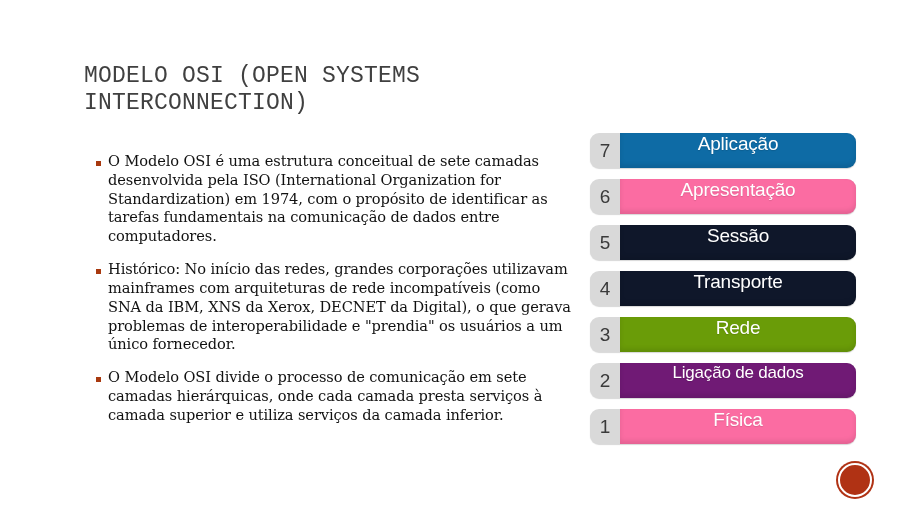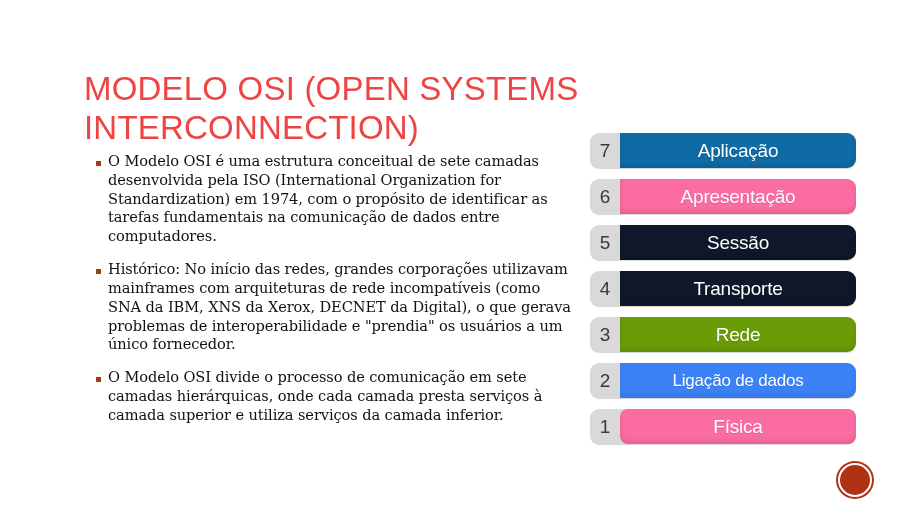--- a/index.html
+++ b/index.html
@@ -22,26 +22,26 @@
     height: 506px;
     background: #ffffff;
   }
 
   
   #slide-title {
     position: absolute;
     left: 84px;
     top: 48px;
     width: 560px;
-    font-family: Liberation Sans, sans-serif;
-    font-size: 33px;
+    font-family: Liberation Mono, monospace;
+    font-size: 23px;
     line-height: 1.17;
     font-weight: 400;
     letter-spacing: 0.2px;
-    color: #ef4444;
+    color: #404040;
     text-transform: uppercase;
   }
 
   
   #body-list {
     position: absolute;
     left: 96px;
     top: 152px;
     width: 478px;
   }
@@ -91,21 +91,20 @@
     justify-content: center;
     font-family: "Liberation Sans", sans-serif;
     font-size: 19px;
     font-weight: 400;
     color: #3a3a3a;
     border-radius: 9px 0 0 9px;
   }
   .osi-bar {
     flex: 1 1 auto;
     display: flex;
-    align-items: center;
     justify-content: center;
     border-radius: 0 9px 9px 0;
     box-shadow: inset 0 -3px 5px rgba(0,0,0,0.10);
   }
   .osi-label {
     font-family: "Liberation Sans", sans-serif;
     font-size: 19px;
     font-weight: 400;
     color: #ffffff;
     text-shadow: 0 1px 1px rgba(0,0,0,0.13);
@@ -187,28 +186,28 @@
 
     <div class="osi-row" style="background: rgb(217, 217, 217);">
       <div class="osi-num" style="color: rgb(58, 58, 58);">3</div>
       <div class="osi-bar" style="background: rgb(106, 156, 8);">
         <span class="osi-label">Rede</span>
       </div>
     </div>
 
     <div class="osi-row" style="background: rgb(217, 217, 217);">
       <div class="osi-num" style="color: rgb(58, 58, 58);">2</div>
-      <div class="osi-bar" style="background: #3b82f6;">
+      <div class="osi-bar" style="background: #701a75;">
         <span class="osi-label small">Ligação de dados</span>
       </div>
     </div>
 
     <div class="osi-row" style="background: rgb(217, 217, 217);">
       <div class="osi-num" style="color: rgb(58, 58, 58);">1</div>
-      <div class="osi-bar" style="background: rgb(251, 108, 162); border-radius: 8px;">
+      <div class="osi-bar" style="background: rgb(251, 108, 162);">
         <span class="osi-label">Física</span>
       </div>
     </div>
 
   </div>
 
   <div id="corner-mark" style="background: rgb(176, 50, 20); box-shadow: rgb(176, 50, 20) 0px 0px 0px 2px;"></div>
 
 </div>
 

